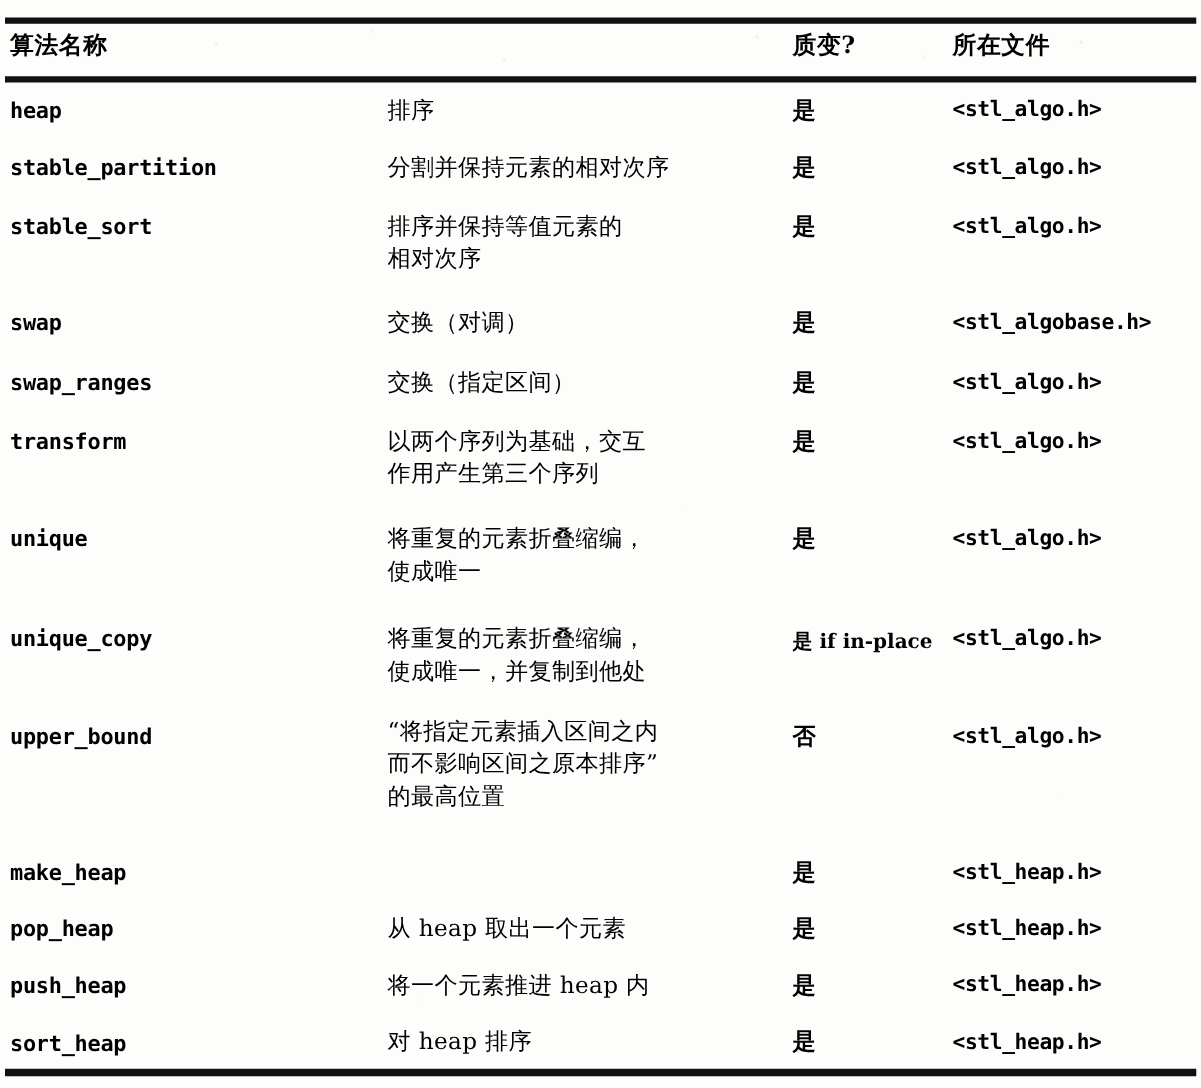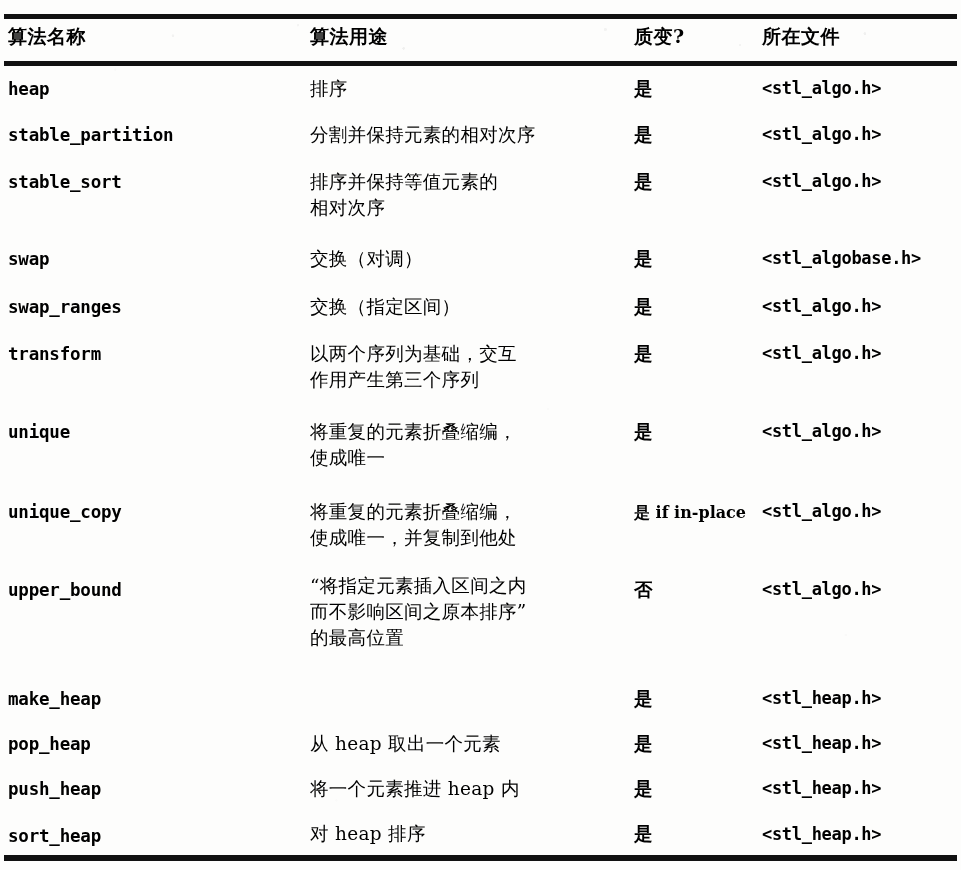--- a/index.html
+++ b/index.html
@@ -137,21 +137,20 @@
 
 <div id="page">
 
   <div class="header-band"></div>
 
   <div class="rule rule-top"></div>
   <div class="rule rule-header"></div>
   <div class="rule rule-bottom"></div>
 
   <div class="cell hdr col-name">算法名称</div>
-  <div class="cell hdr col-use">算法用途</div>
   <div class="cell hdr col-mut">质变?</div>
   <div class="cell hdr col-file">所在文件</div>
 
   <div class="cell mono col-name" style="top:80px">heap</div>
   <div class="cell cjk  col-use" style="top:76px">排序</div>
   <div class="cell mut  col-mut" style="top:76px">是</div>
   <div class="cell file col-file" style="top:80px">&lt;stl_algo.h&gt;</div>
 
   <div class="cell mono col-name" style="top:126px">stable_partition</div>
   <div class="cell cjk  col-use" style="top:122px">分割并保持元素的相对次序</div>

